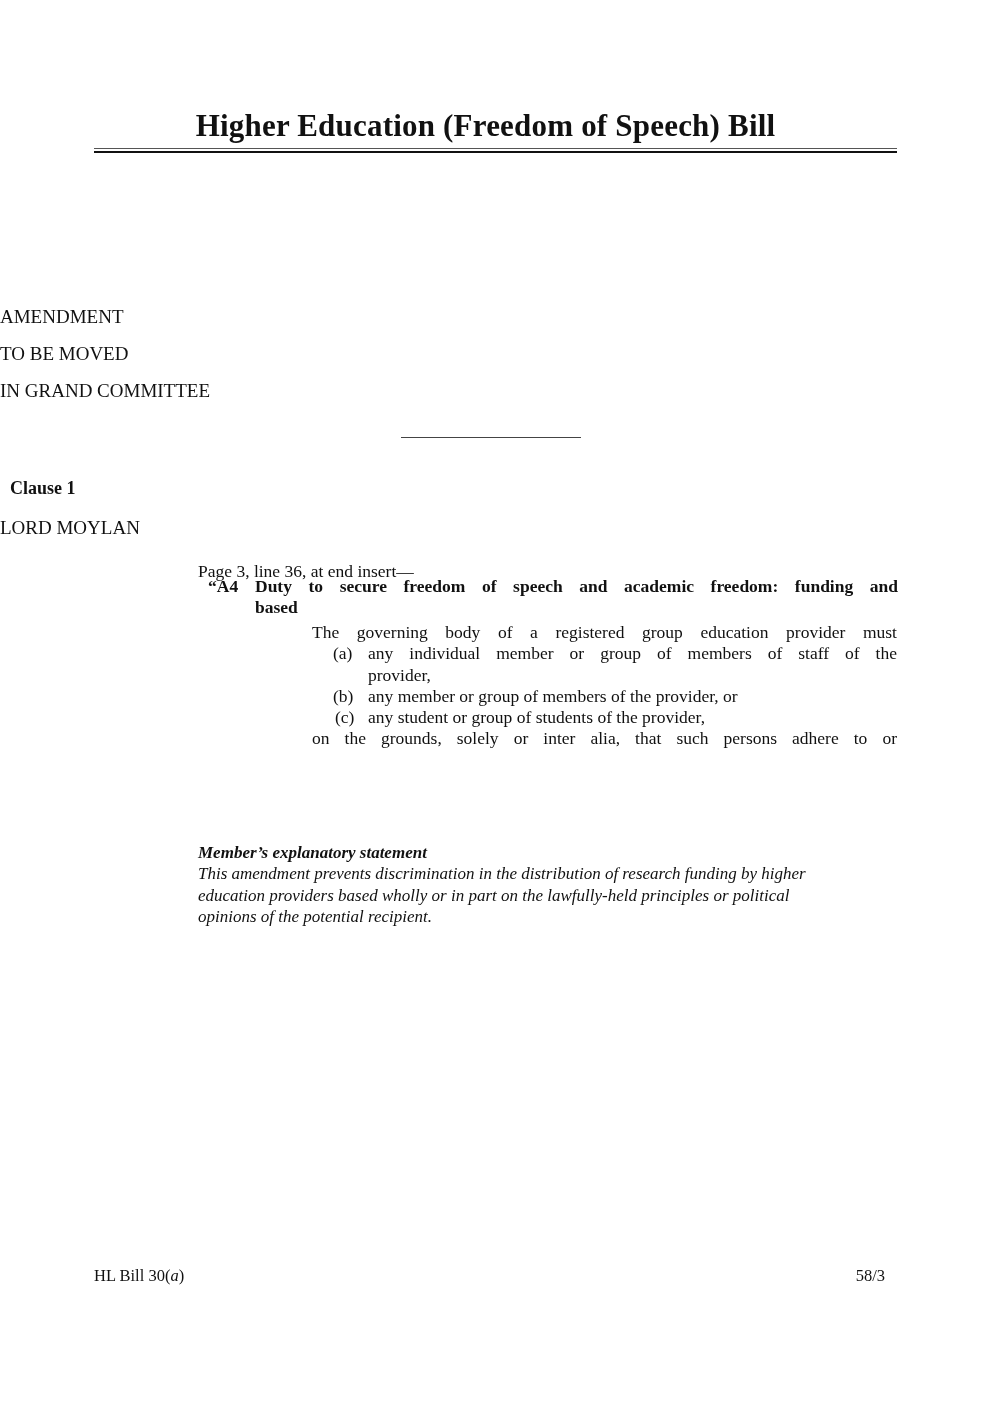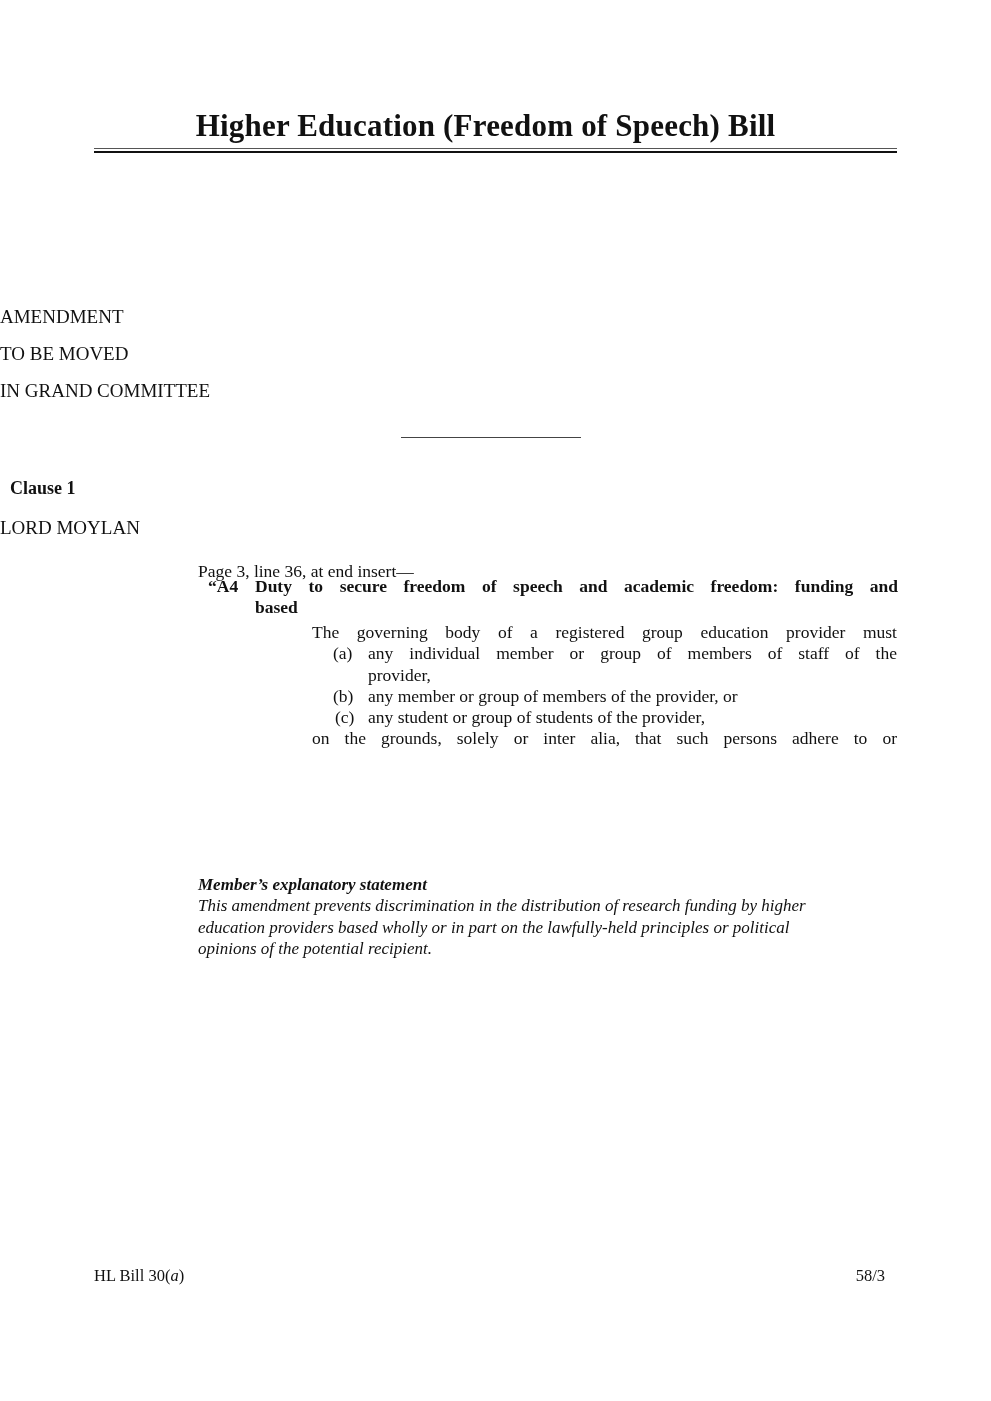--- a/index.html
+++ b/index.html
@@ -121,21 +121,20 @@
       position: absolute;
       left: 198px;
       top: 842px;
       width: 670px;
       font-size: 17px;
       font-style: italic;
       line-height: 21.3px;
     }
     .statement .stitle {
       font-weight: bold;
-      margin-top: 32px;
     }
     .footer-left {
       position: absolute;
       left: 94px;
       top: 1266px;
       font-size: 16.5px;
     }
     .footer-right {
       position: absolute;
       right: 106px;

